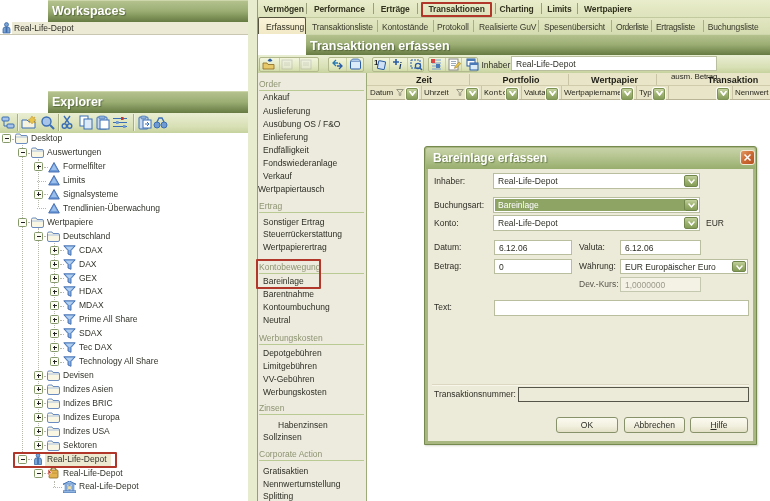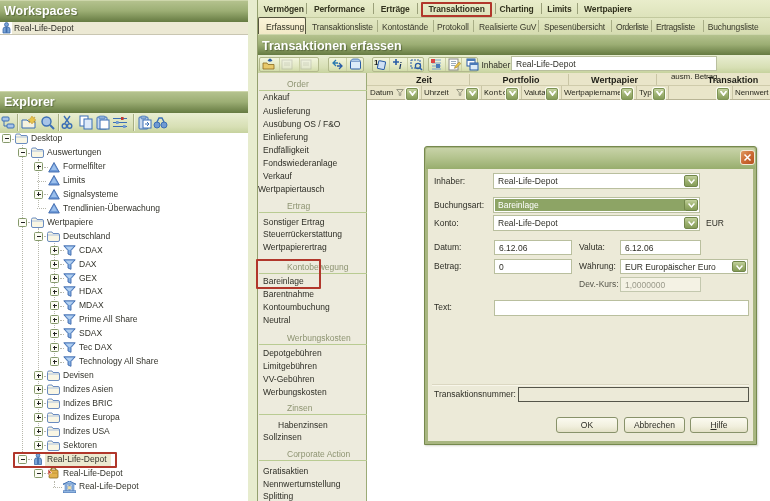--- a/index.html
+++ b/index.html
@@ -1,24 +1,24 @@
 <!DOCTYPE html>
 <html><head><meta charset="utf-8">
 <style>
 html,body{margin:0;padding:0;}
 body{width:770px;height:501px;position:relative;overflow:hidden;background:#fff;
  font-family:"Liberation Sans",sans-serif;font-size:8.5px;color:#2e2e26;}
 .abs{position:absolute;}
 .hdr{background:linear-gradient(180deg,#b4c28e 0%,#9cae74 45%,#657a41 96%,#5d7038 100%);
- border-top:1px solid #cdd6ab;color:#fff;font-weight:bold;font-size:12.5px;}
+ border-top:1px solid #cdd6ab;color:#fff;font-weight:bold;font-size:12.5px;margin-left:48px;}
 .hdr span{position:absolute;left:4px;top:3px;text-shadow:1px 1px 1px rgba(60,75,35,.6);}
 .tool{background:linear-gradient(180deg,#e9eed2 0%,#d7dfb4 70%,#c6d29e 100%);}
 .sep{position:absolute;width:1px;background:#a6ae83;border-right:1px solid #eff3dd;}
 .mi{position:absolute;height:12px;line-height:12px;white-space:nowrap;}
-.mh{position:absolute;height:12px;line-height:12px;color:#8e9472;border-bottom:1.5px solid #b9cb92;white-space:nowrap;padding-left:28px;}
+.mh{position:absolute;height:12px;line-height:12px;color:#8e9472;border-bottom:1.5px solid #b9cb92;white-space:nowrap;}
 .trow{position:absolute;height:13px;line-height:13px;white-space:nowrap;color:#33332b;font-size:8.5px;}
 .pm{position:absolute;width:7px;height:7px;border:1px solid #85996b;border-radius:1.5px;
  background:#fcfcf4;color:#222;}
 .pm i{position:absolute;left:1.5px;top:3px;width:4px;height:1px;background:#222;}
 .pm b{position:absolute;left:3px;top:1.5px;width:1px;height:4px;background:#222;}
 .dotv{position:absolute;width:1px;border-left:1px dotted #b8b8ac;}
 .doth{position:absolute;height:1px;border-top:1px dotted #b8b8ac;}
 .redbox{position:absolute;border:2px solid #b1372b;box-sizing:border-box;border-radius:1px;}
 .fld{position:absolute;background:#fff;border:1px solid #b9bf9e;box-sizing:border-box;}
 .fld .tx{position:absolute;left:4px;top:1px;bottom:0;line-height:12px;white-space:nowrap;}
@@ -553,20 +553,21 @@
 <svg style="left:719.5px;top:91px;" width="7" height="5" viewBox="0 0 7 5">
     <path d="M.5 0 L3.5 4 L6.5 0" fill="none" stroke="#fff" stroke-width="1.8"></path>
   </svg>
 <div class="abs" style="left:735px;top:88px;font-size:8px;letter-spacing:-0.1px;color:#2a2a20;white-space:nowrap;">Nennwert</div>
 <div class="abs" style="left:367px;top:100px;width:403px;height:401px;background:#fff;"></div>
 <div class="abs" style="left:424px;top:146px;width:333px;height:299px;background:#a8b680;
 border:1px solid #76894e;border-radius:3px 3px 0 0;box-sizing:border-box;
 box-shadow:1px 1px 2px rgba(90,100,60,.25);">
 <div style="position:absolute;left:1px;top:1px;right:1px;height:21px;border-radius:2px 2px 0 0;
 background:linear-gradient(180deg,#c8d3a8 0%,#b2c28c 50%,#97ad6d 100%);"></div>
+<div style="position:absolute;left:8px;top:4px;font-weight:bold;font-size:12px;color:#fff;text-shadow:1px 1px 1px #6a7f4a;">Bareinlage erfassen</div>
 <div style="position:absolute;left:314.5px;top:2.5px;width:15px;height:15px;border:1px solid #f3e9d8;border-radius:3px;box-sizing:border-box;
 background:linear-gradient(135deg,#e09a62 0%,#cc6a34 50%,#b5511f 100%);">
 <svg style="left:2px;top:2px;" width="9" height="9" viewBox="0 0 9 9">
         <path d="M1.5 1.5 L7.5 7.5 M7.5 1.5 L1.5 7.5" stroke="#fff" stroke-width="1.5"></path>
       </svg>
     </div>
 <div style="position:absolute;left:3px;top:22px;right:3px;bottom:3px;background:#ecead8;"></div>
 </div>
 <div class="lbl" style="left:434px;top:175px;color:#2e2e26;">Inhaber:</div>
 <div class="fld" style="left:493px;top:173px;width:207px;height:16px;">

